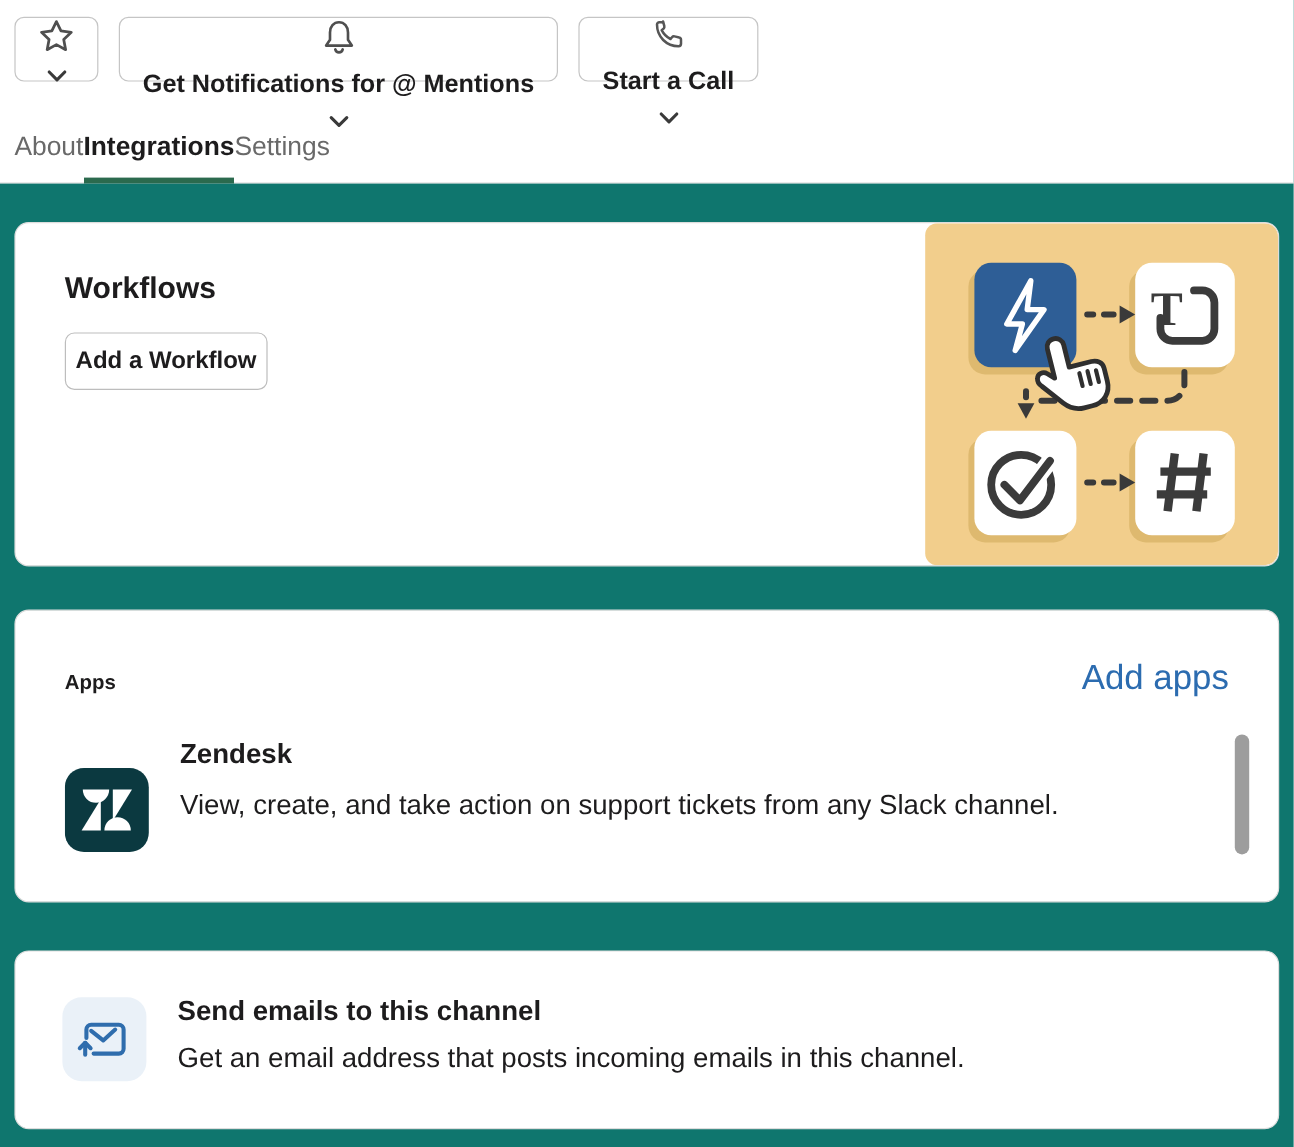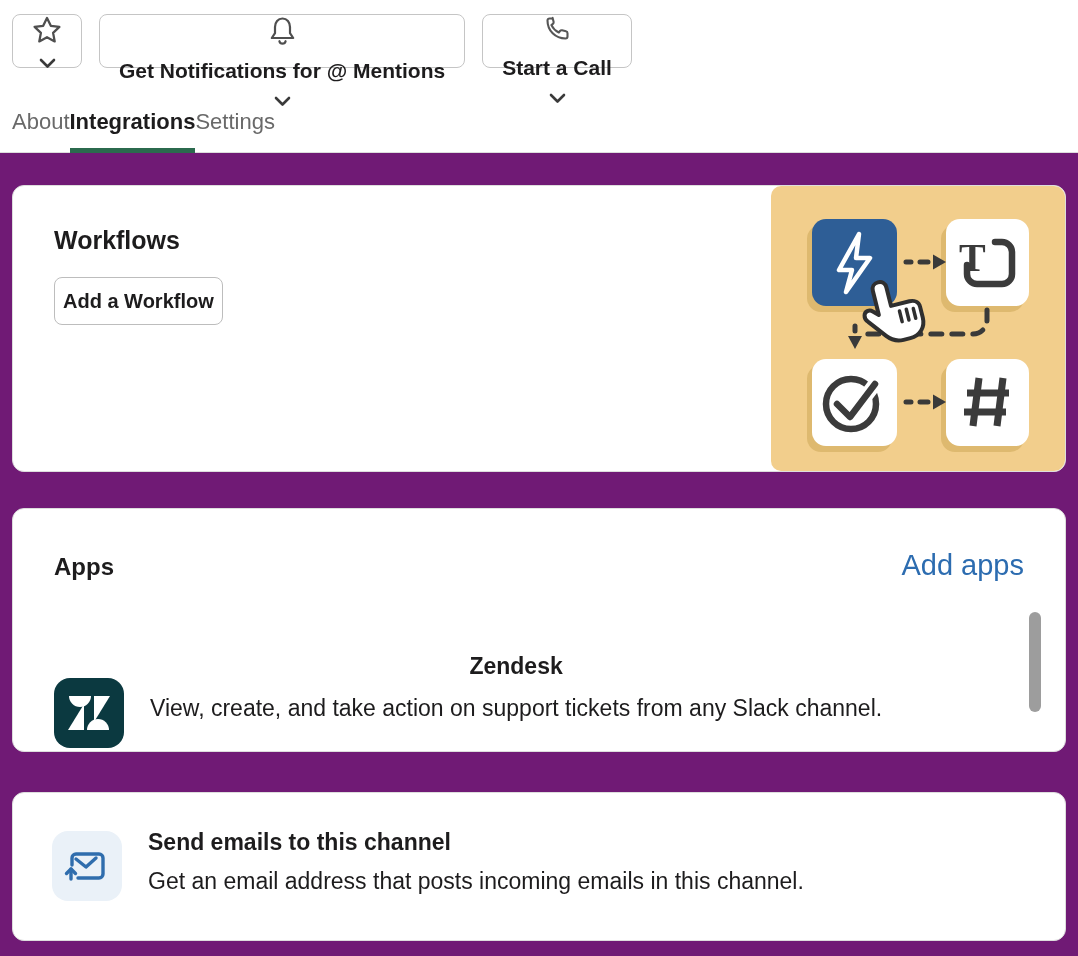--- a/index.html
+++ b/index.html
@@ -21,43 +21,43 @@
 
   .tabs { position:absolute; left:12px; bottom:0; display:flex; }
   .tab { position:relative; font-size:22px; color:#696969; padding-bottom:17px; cursor:pointer; }
   .tab .count { color:#8D8D8D; margin-left:10px; }
   .tab.active { color:#1D1C1D; font-weight:700; }
   .tab.active::after { content:""; position:absolute; left:0; right:0; bottom:-1px;
                        height:5px; background:#2B6A4E; }
 
   
   .content { position:absolute; top:153px; left:0; right:0; bottom:0;
-             background:#701a75; padding:0 12px; }
+             background:#0f766e; padding:0 12px; }
   .card { position:relative; background:#fff; border:1px solid #DDDDDD;
           border-radius:12px; width:100%; }
 
   
   .workflows-card { height:287px; margin-top:32px; overflow:hidden; }
   .wf-body { position:absolute; left:41px; top:0; }
   .wf-title { font-size:25px; line-height:32px; font-weight:700; margin-top:38px; }
   .wf-desc  { font-size:23px; line-height:44px; max-width:560px; margin-top:13px; }
   .wf-btn { margin-top:21px; height:48px; padding:0 8px; background:#fff;
             border:1px solid #BDBDBD; border-radius:8px; font-family:inherit;
             font-size:20px; font-weight:700; color:#1D1C1D; cursor:pointer; }
   .wf-illo { position:absolute; right:0; top:0; bottom:0; width:294px;
              background:#F2CE8C; border-radius:10px 11px 11px 10px; }
   .wf-illo svg { display:block; }
 
   
   .apps-card { height:244px; margin-top:36px; overflow:hidden; }
   .apps-inner { padding:0 41px; }
   .apps-header { display:flex; justify-content:space-between; align-items:baseline; padding-top:40px; }
-  .apps-title { font-size:24px; line-height:30px; font-weight:700; }
+  .apps-title { font-size:17px; line-height:30px; font-weight:700; }
   .add-apps { font-size:29px; font-weight:400; color:#2C6CB0; text-decoration:none; cursor:pointer; }
-  .app-list { margin-top:68px; height:99px; overflow:hidden;text-align:center; }
+  .app-list { margin-top:28px; height:99px; overflow:hidden; }
   .app-row { display:flex; gap:26px; cursor:pointer; }
   .app-icon { flex:none; width:70px; height:70px; border-radius:16px; background:#0B3940;
               margin-top:28px; display:flex; align-items:center; justify-content:center; }
   .app-name { font-size:23px; line-height:32px; font-weight:700; }
   .app-desc { font-size:23px; line-height:44px; max-width:770px; margin-top:4px; }
   .scroll-thumb { position:absolute; right:24px; top:103px; width:12px; height:100px;
                   border-radius:6px; background:#9D9D9D; cursor:pointer; }
 
   
   .email-card { height:149px; margin-top:40px; display:flex; gap:26px;

